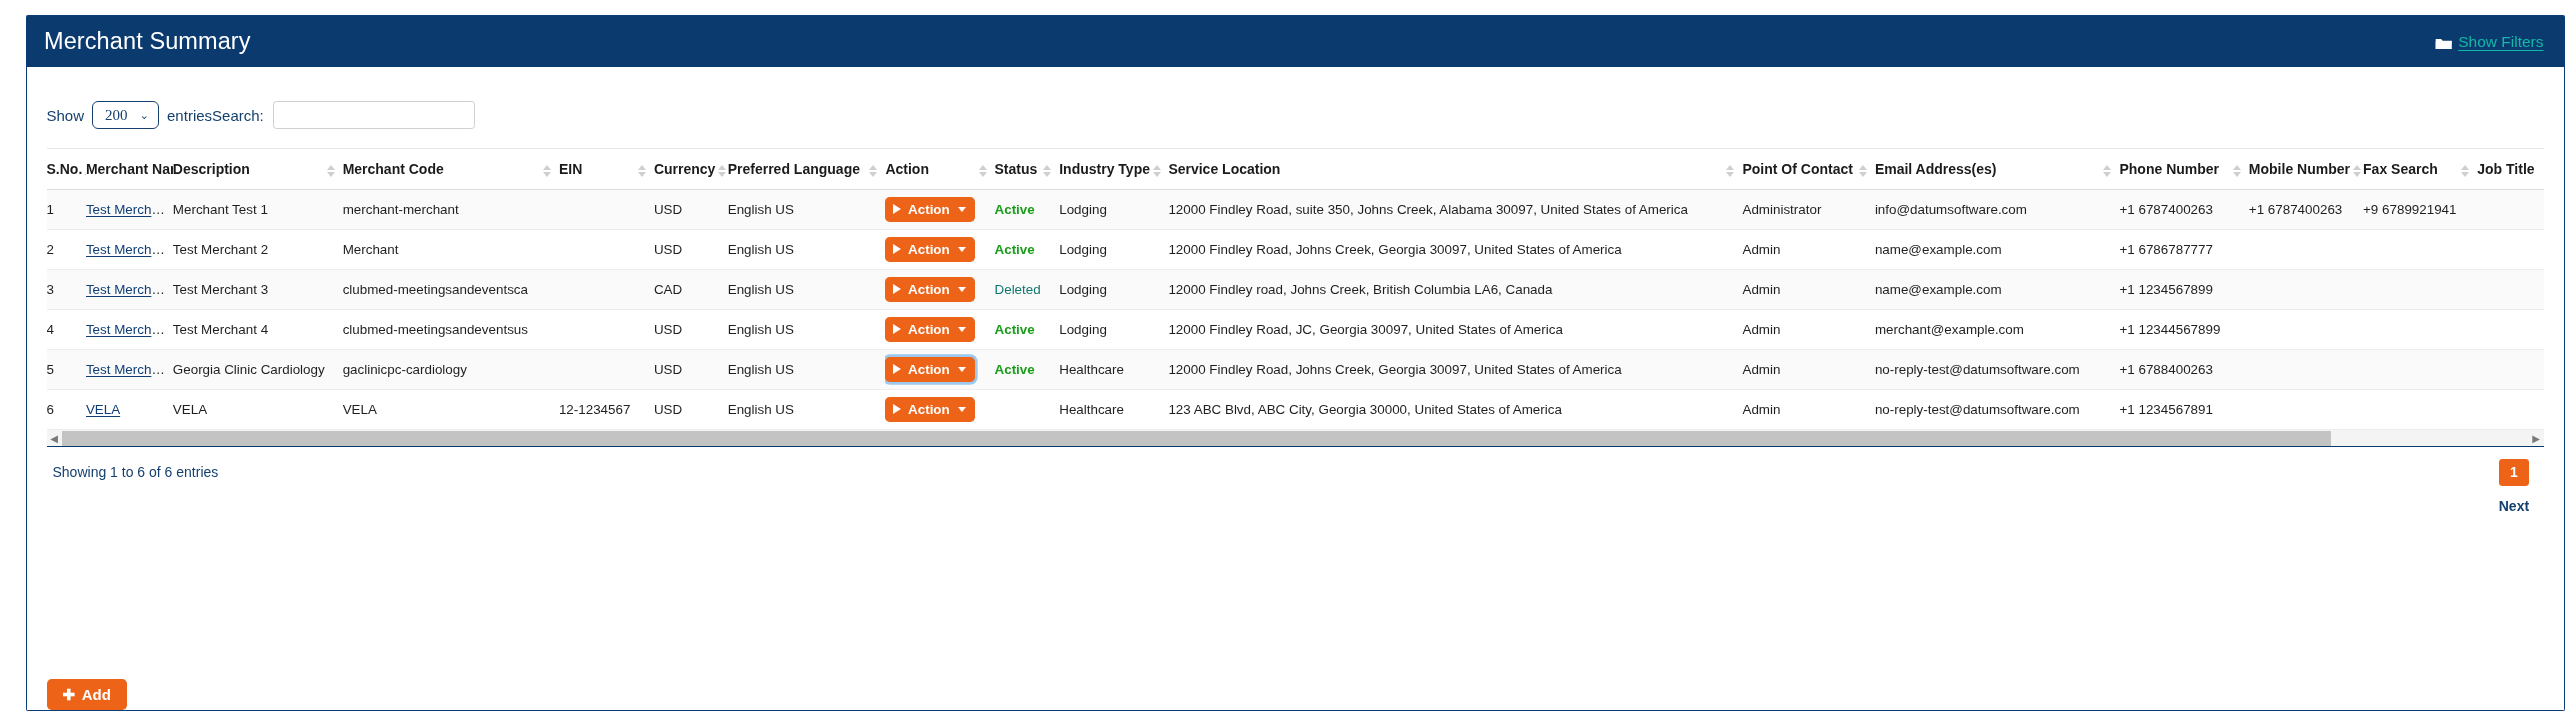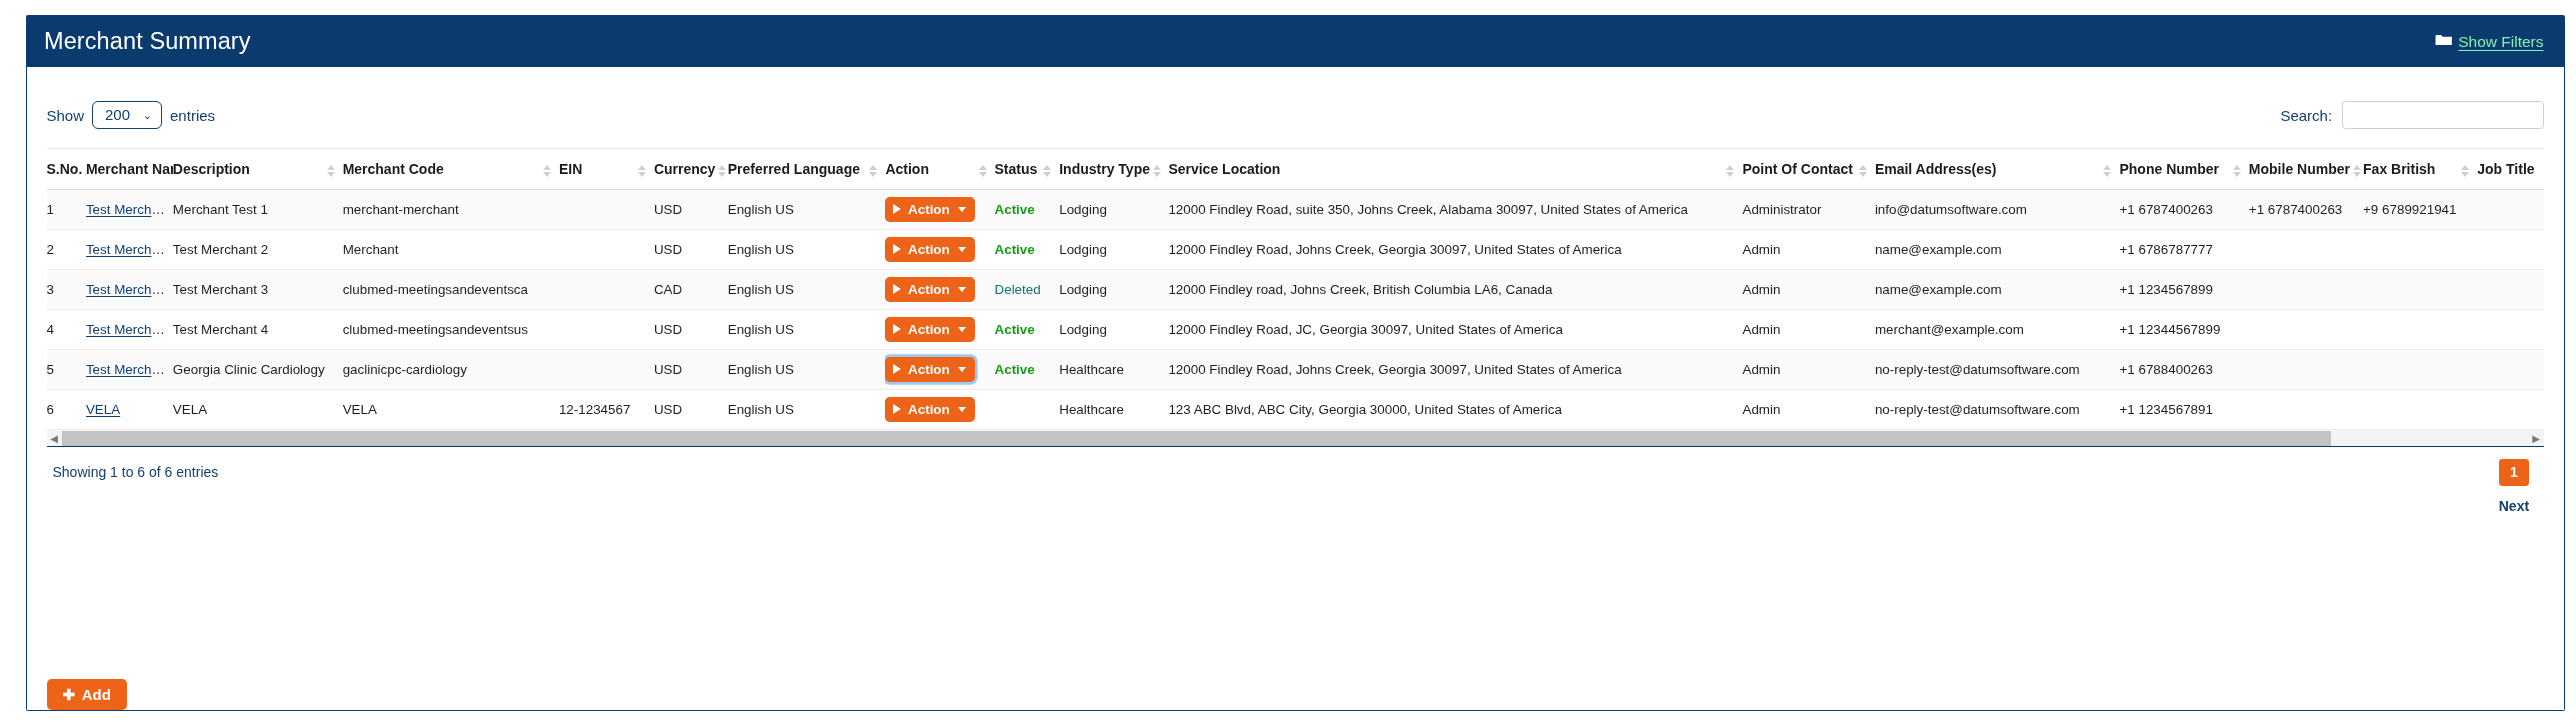--- a/index.html
+++ b/index.html
@@ -36,42 +36,42 @@
     padding: 0 20px 0 17.5px;
     flex: none;
   }
   .title {
     color: #ffffff;
     font-size: 23.5px;
     letter-spacing: 0.1px;
   }
   .showfilters {
     display: flex;
-    align-items: flex-start;
+    align-items: flex-end;
     gap: 6px;
-    color: #86efac;
+    color: #14b8a6;
     font-size: 15.5px;
     cursor: pointer;
   }
   .showfilters .lbl {
     text-decoration: underline;
     text-underline-offset: 2.7px;
   }
   .folder-icon { display: block; }
   
   .body {
     flex: 1 1 auto;
     padding: 20px 20px 0 20px;
     position: relative;
   }
   
   .controls {
     display: flex;
     align-items: center;
-    justify-content: space-between;
+    justify-content: flex-start;
     height: 38px;
     margin-top: 9.4px;
   }
   .showentries {
     display: flex;
     align-items: center;
     gap: 8px;
     font-size: 15px;
     color: #14406e;
   }
@@ -80,21 +80,21 @@
     display: inline-flex;
     align-items: center;
   }
   .entries-select {
     appearance: none;
     -webkit-appearance: none;
     border: 0.7px solid #16406d;
     border-radius: 6px;
     background: #ffffff;
     color: #14406e;
-    font-family: Liberation Sans, sans-serif;
+    font-family: Liberation Serif, serif;
     font-size: 15px;
     padding: 4.7px 30px 4.7px 12px;
     line-height: 1.1;
     cursor: pointer;
   }
   .select-caret {
     position: absolute;
     right: 10px;
     pointer-events: none;
     color: #14406e;
@@ -498,21 +498,21 @@
                   <div class="th-inner">
                     <span>Mobile Number</span>
                     <span class="sort-ind">
                       <i class="up"></i>
                       <i class="down"></i>
                     </span>
                   </div>
                 </th>
                 <th>
                   <div class="th-inner">
-                    <span>Fax British</span>
+                    <span>Fax Search</span>
                     <span class="sort-ind">
                       <i class="up"></i>
                       <i class="down"></i>
                     </span>
                   </div>
                 </th>
                 <th>
                   <div class="th-inner">
                     <span>Job Title</span>
                   </div>

